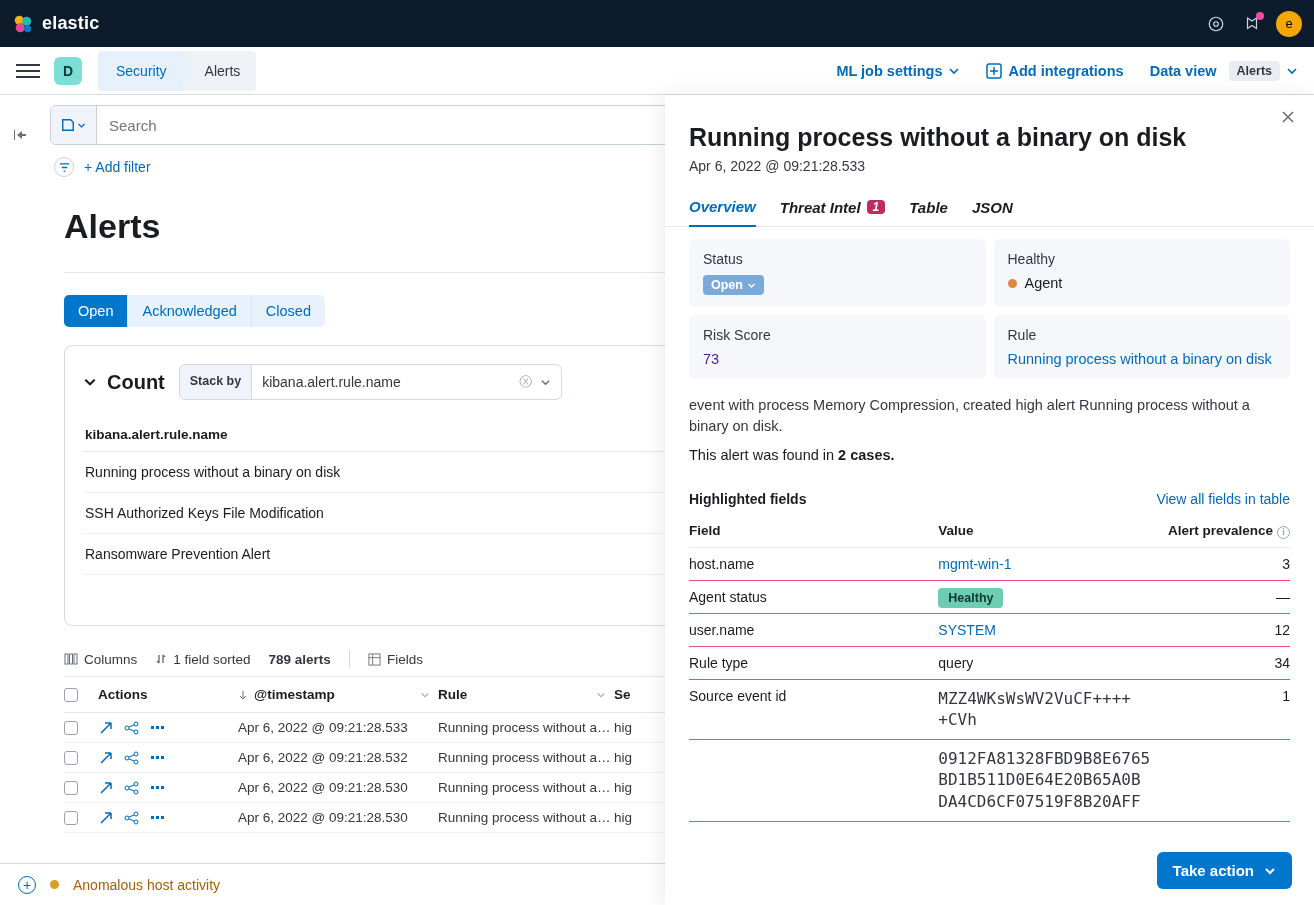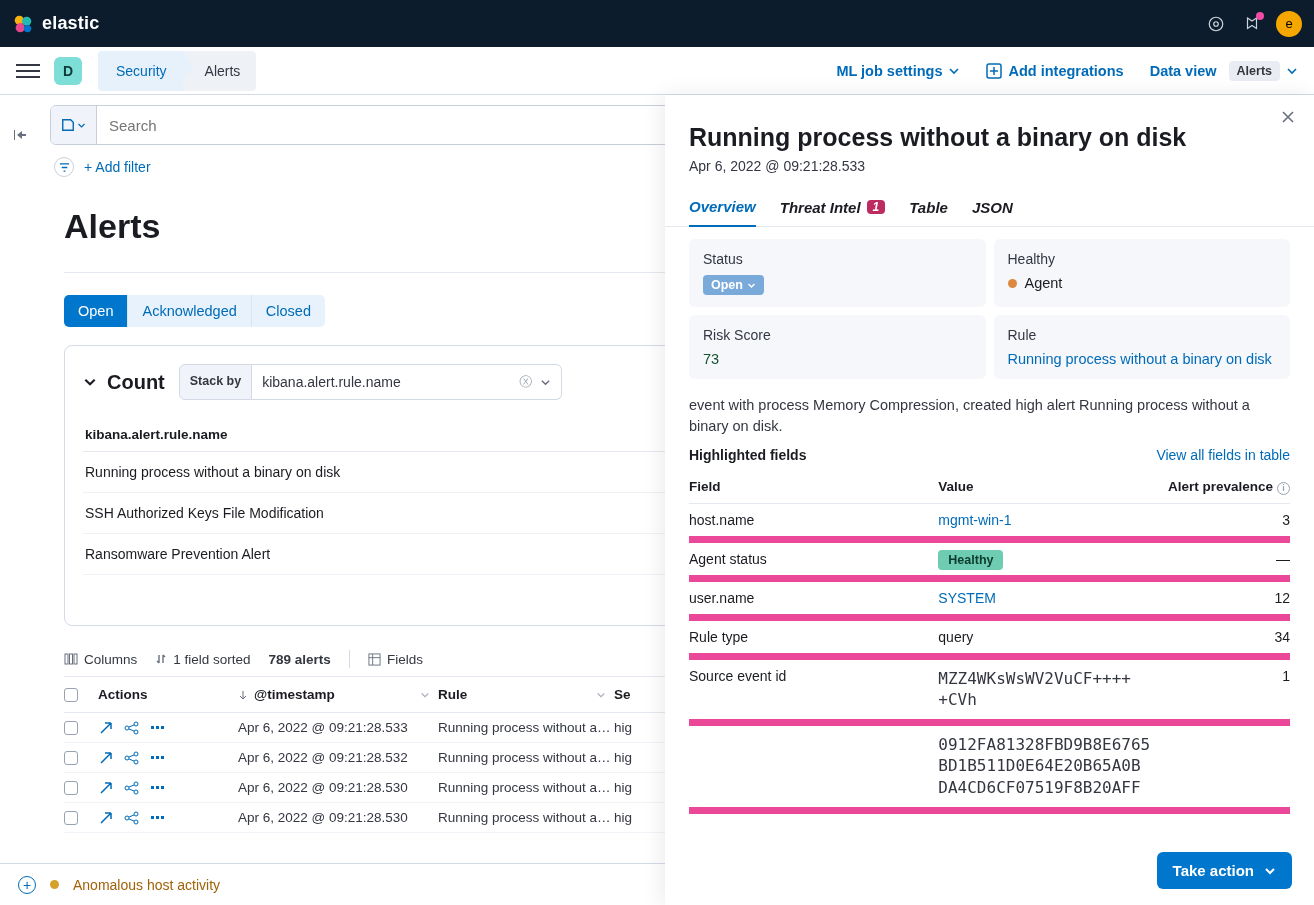--- a/index.html
+++ b/index.html
@@ -99,33 +99,33 @@
   .fly-tab.active { color:#006bb8; border-bottom:2px solid #006bb8; margin-bottom:-1px;}
   .tab-badge { background:#bd2b60; color:#fff; border-radius:4px; padding:0 6px; font-size:12px; font-weight:700;}
 
   .fly-scroll { flex:1; overflow:auto; padding:12px 24px 70px 24px;}
   .info-grid { display:grid; grid-template-columns:1fr 1fr; gap:8px; margin-bottom:16px;}
   .info-card { background:#f5f7fa; border-radius:6px; padding:12px 14px;}
   .info-label { font-size:14px; color:#343741; margin-bottom:8px;}
   .open-badge { background:#79aad9; color:#fff; padding:3px 8px; border-radius:4px; font-size:12.5px; display:inline-flex; align-items:center; gap:4px; font-weight:600;}
   .sev { display:flex; align-items:center; gap:8px; font-size:14.5px;}
   .sev-dot { width:9px; height:9px; border-radius:50%; background:#dd883f;}
-  .info-val { font-size:14.5px; color:#14532d;}
+  .info-val { font-size:14.5px; color:#4c1d95;}
   .info-link { color:#006bb8; font-size:14.5px;}
 
   .fly-desc { font-size:14.5px; line-height:1.45; color:#343741; margin:6px 0 10px 0;}
   .fly-desc2 { font-size:14.5px; margin-bottom:28px;}
   
   .hf-head { display:flex; justify-content:space-between; align-items:center; margin-bottom:8px;}
   .hf-title { font-weight:700; font-size:14px;}
   .hf-link { color:#006bb8; font-size:14px;}
   .hf-table { width:100%; border-collapse:collapse; font-size:14px;}
   .hf-table th { text-align:left; padding:8px 0; font-weight:700; font-size:13.5px; border-bottom:1px solid #e4e8ef;}
   .hf-table th:last-child, .hf-table td:last-child { text-align:right;}
-  .hf-table td { padding:8px 0; border-bottom:7px solid #ec4899; vertical-align:top;}
+  .hf-table td { padding:8px 0; border-bottom:1px solid #ec4899; vertical-align:top;}
   .hf-link-val { color:#006bb8;}
   .health-badge { background:#6dccb1; color:#0c3a2c; padding:3px 10px; border-radius:4px; font-size:12.5px; font-weight:600;}
   .mono { font-family: ui-monospace, Menlo, monospace; font-size:16px; line-height:1.35; color:#343741;}
   .info-icon { width:13px; height:13px; border:1px solid #98a2b3; border-radius:50%; display:inline-flex; align-items:center; justify-content:center; font-size:9px; color:#98a2b3; margin-left:4px; font-weight:700;}
 
   .take-action { position:absolute; right:22px; bottom:16px; background:#07c; color:#fff; font-weight:700; padding:10px 16px; border-radius:6px; display:flex; align-items:center; gap:10px; font-size:15px; cursor:pointer;}
 
   svg { display:block; }
 </style>
 </head>
@@ -479,20 +479,23 @@
         <div class="info-label">Risk Score</div>
         <div class="info-val">73</div>
       </div>
       <div class="info-card">
         <div class="info-label">Rule</div>
         <a class="info-link">Running process without a binary on disk</a>
       </div>
     </div>
 
     <div class="fly-desc">event with process Memory Compression, created high alert Running process without a binary on disk.</div>
+    <div class="fly-desc2">
+      <span>This alert was found in </span><b>2 cases.</b>
+    </div>
 
     <div class="hf-head">
       <span class="hf-title">Highlighted fields</span>
       <a class="hf-link">View all fields in table</a>
     </div>
     <table class="hf-table">
       <tbody>
           <tr>
         <th style="width:250px">Field</th>
         <th>Value</th>

